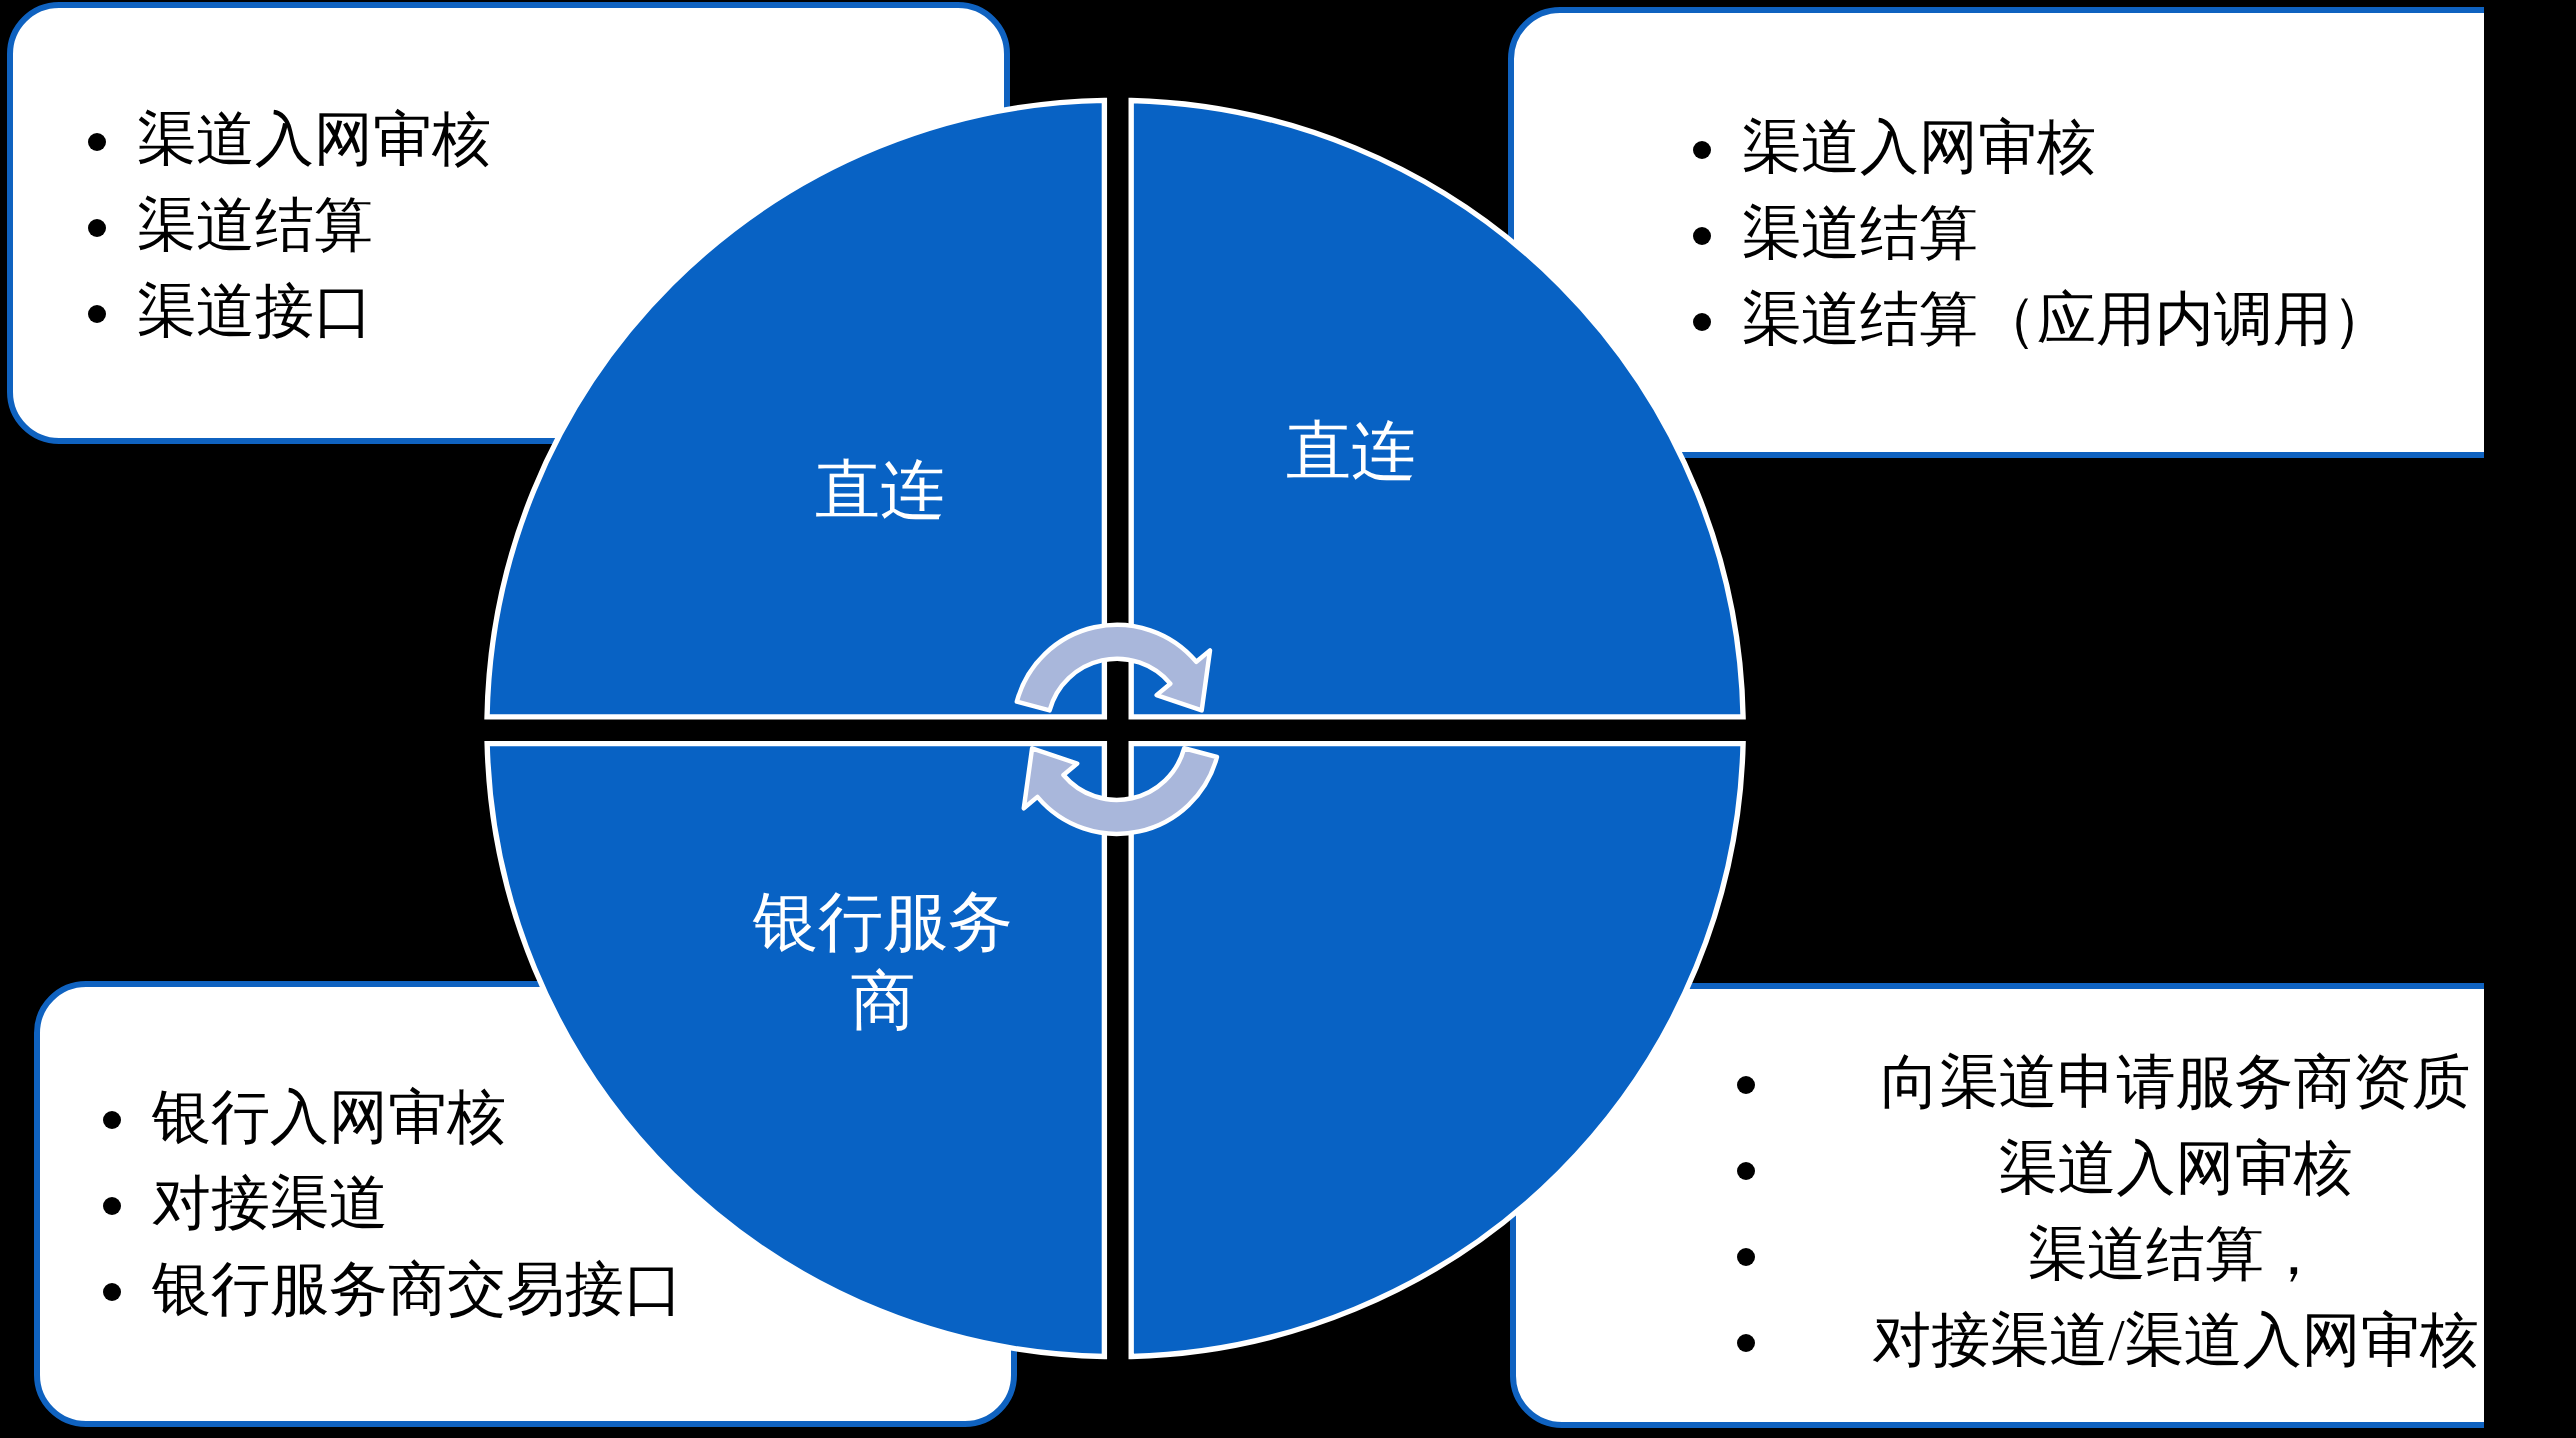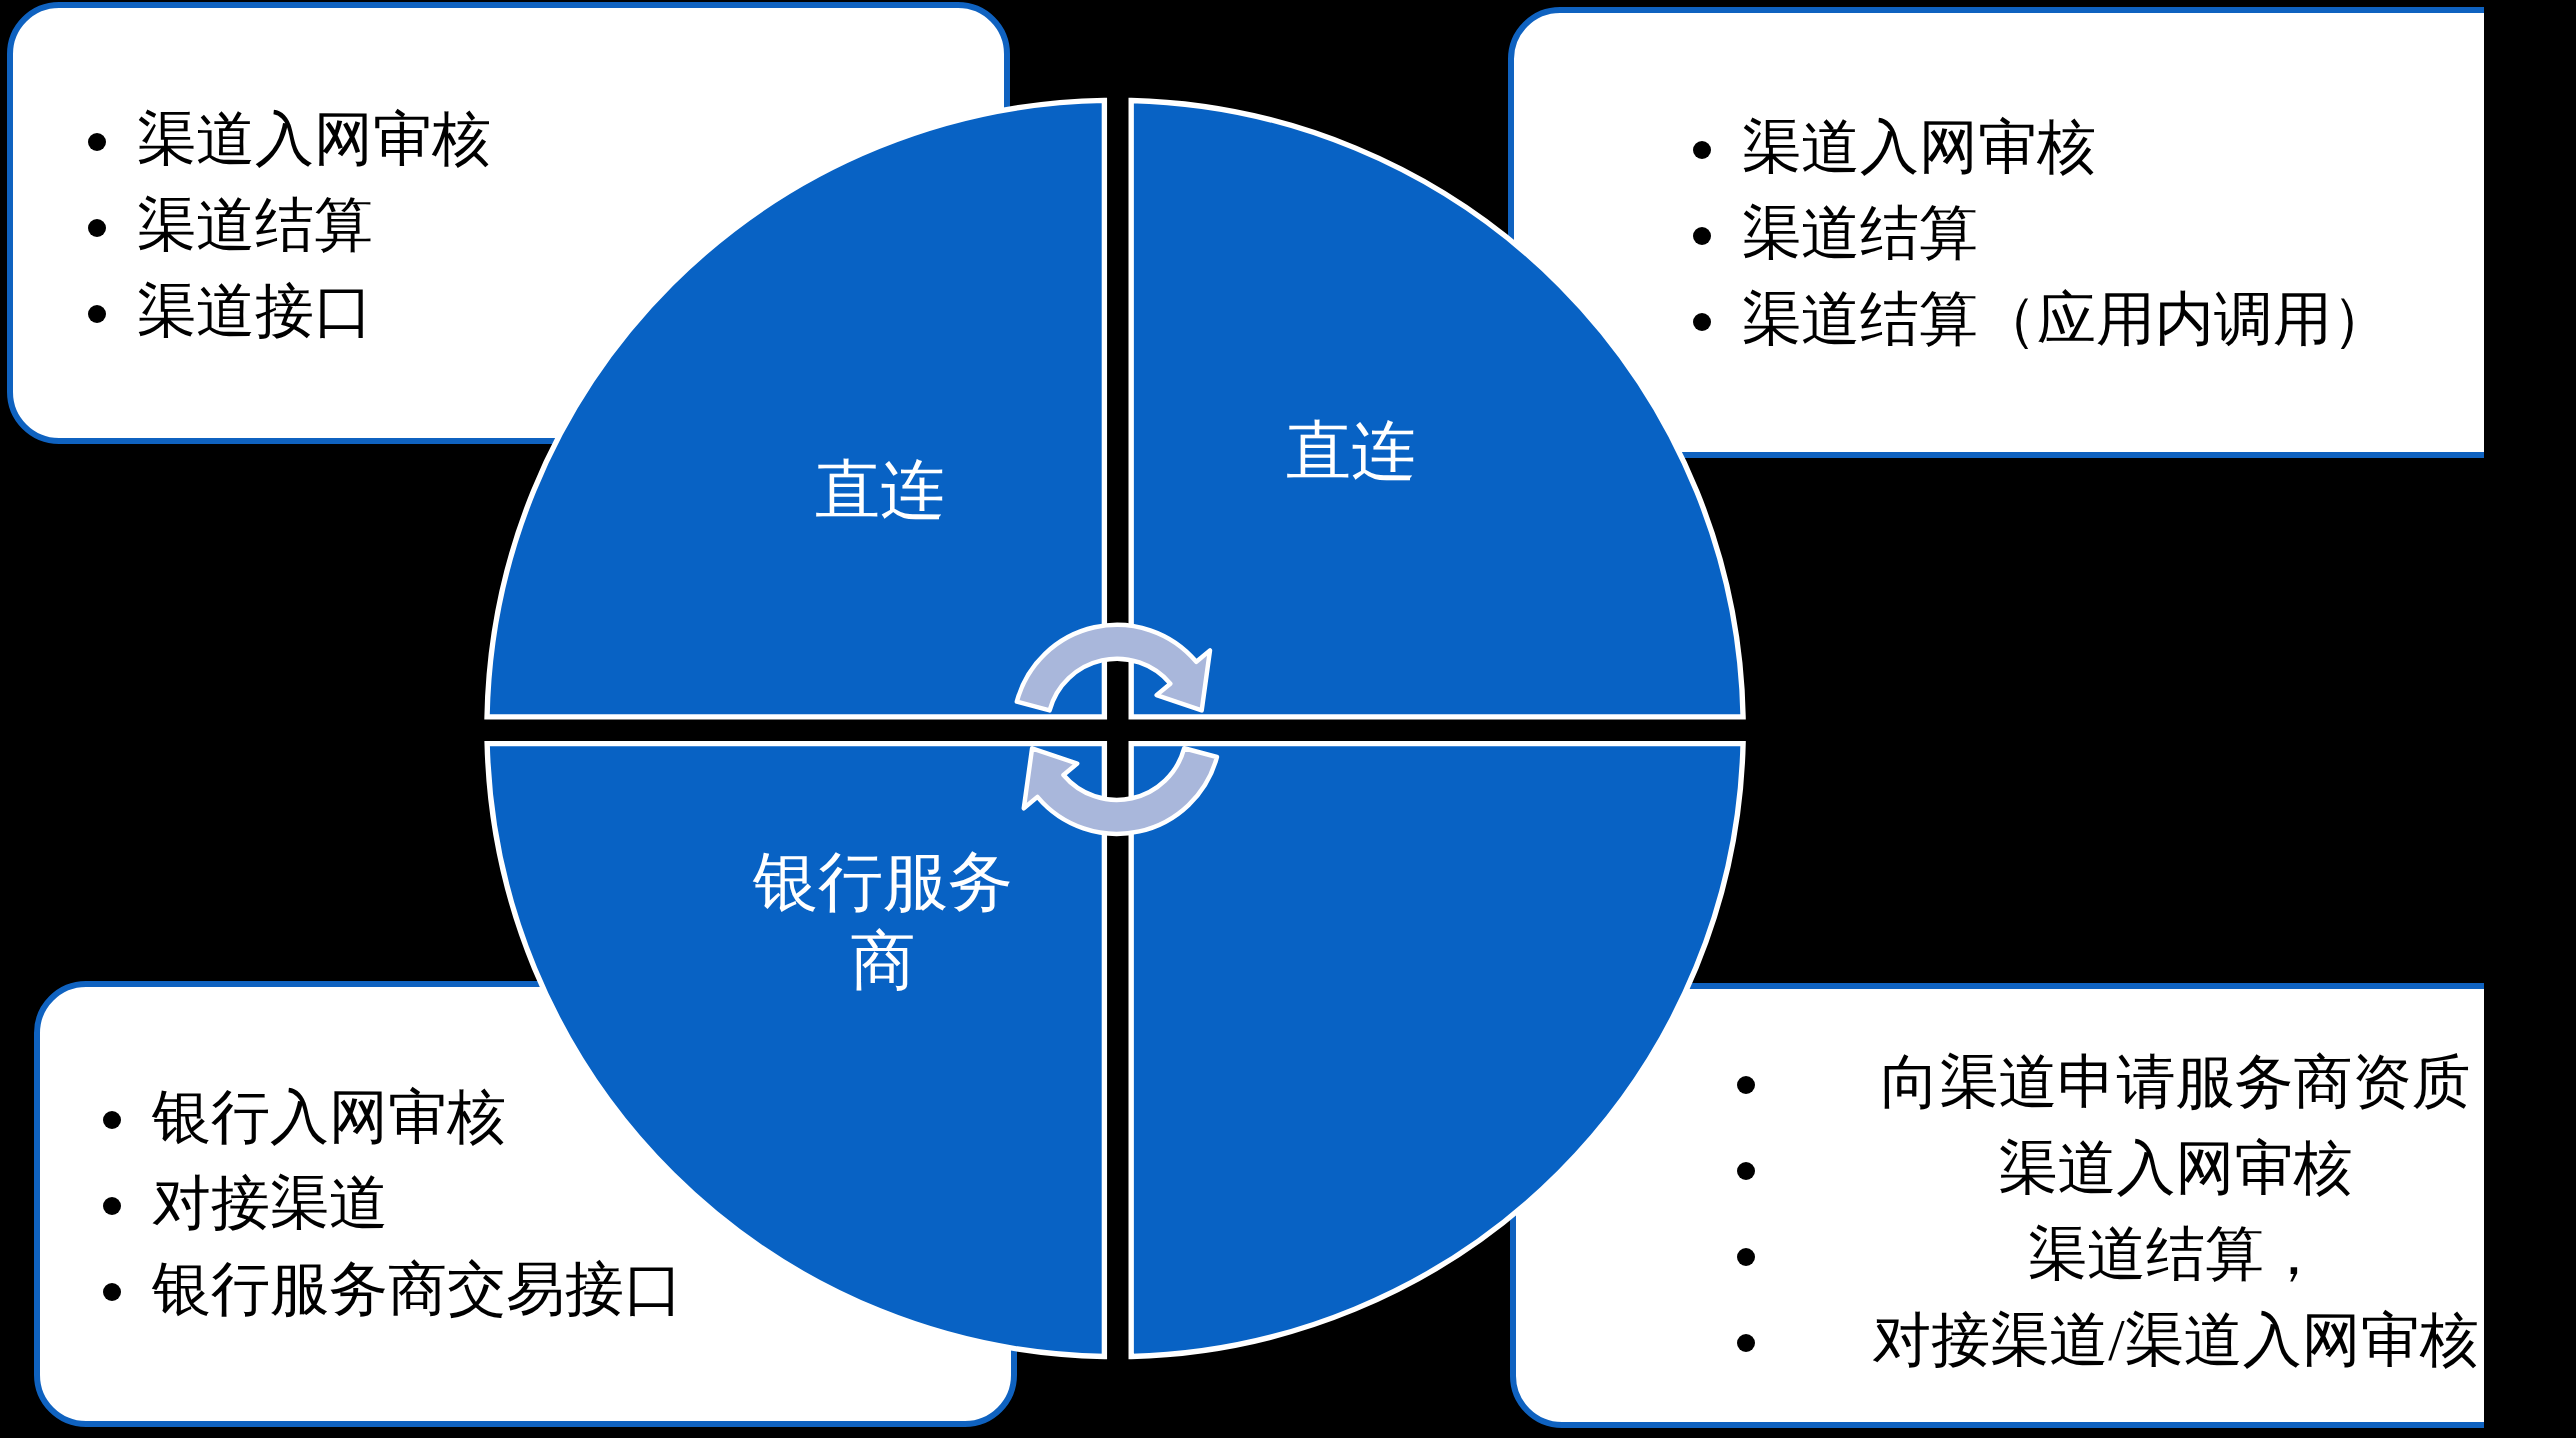--- a/index.html
+++ b/index.html
@@ -43,21 +43,21 @@
   .qlabel{
     position:absolute;
     width:554px;
     color:#fff;
     text-align:center;
     font-size:65px;
   }
   .qlabel span{ display:block; }
   #label-tl{ left:603px;  top:447px; line-height:86px; }
   #label-tr{ left:1074px; top:390px; line-height:122px; }
-  #label-bl{ left:606px;  top:843px; line-height:79px; }
+  #label-bl{ left:606px;  top:883px; line-height:79px; }
   #label-br{ left:1081px; top:860px; line-height:113px; }
 </style>
 </head>
 <body>
 
 <div class="stage">
 
   <div class="callout" id="box-tl">
     <ul>
         <li>渠道入网审核</li>

